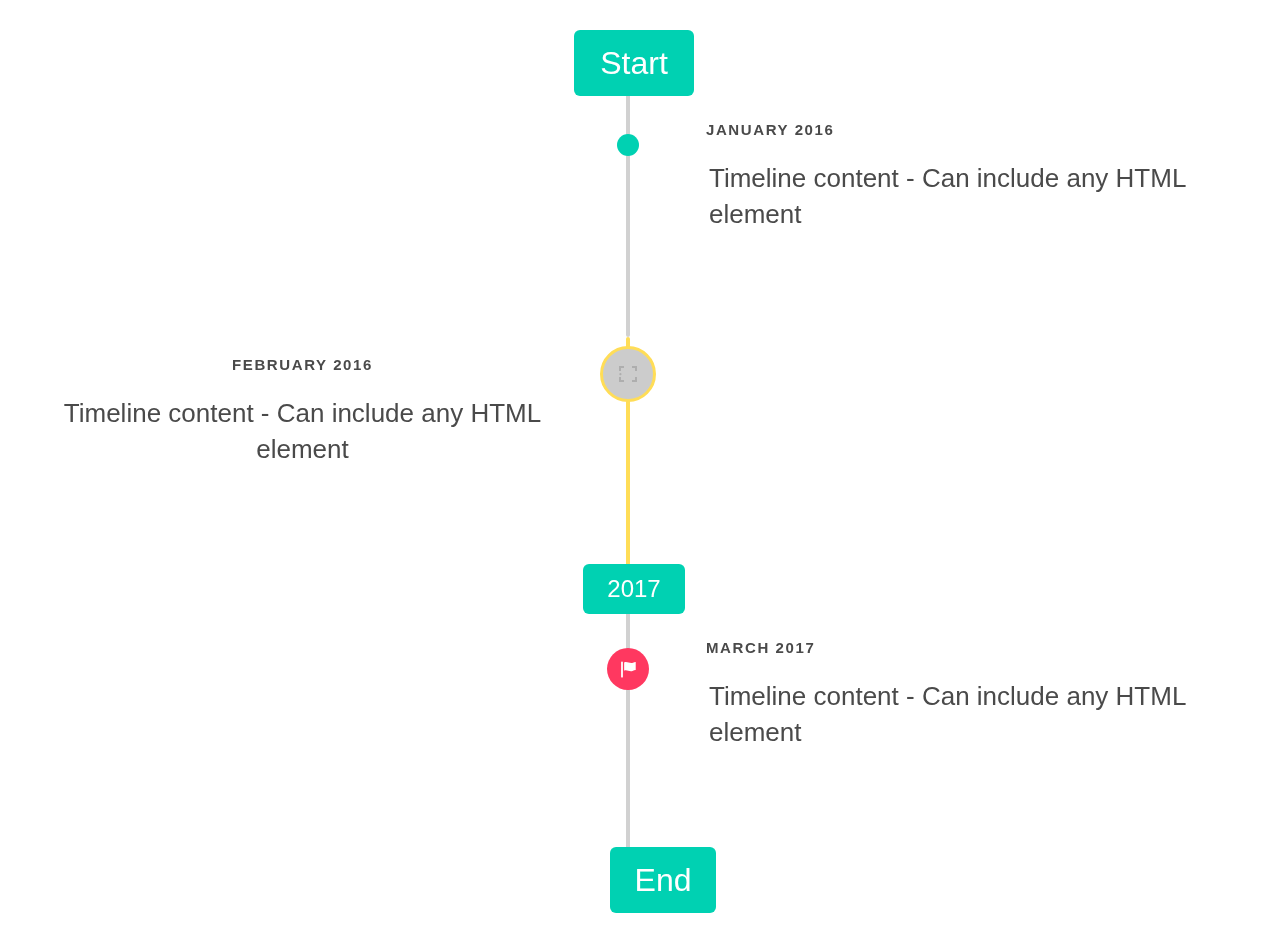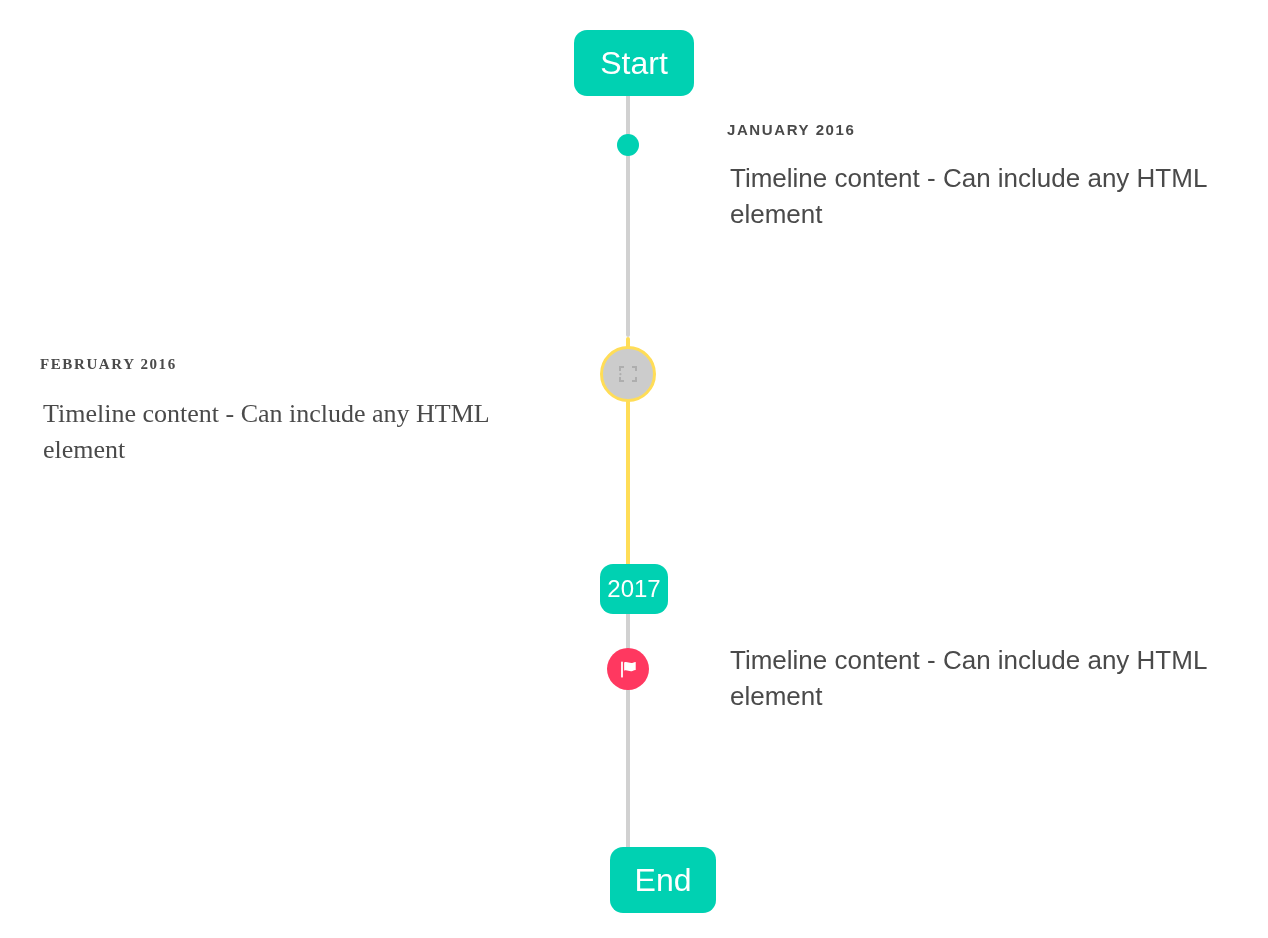--- a/index.html
+++ b/index.html
@@ -32,36 +32,36 @@
   .rail-yellow      { top: 337px; height: 229px; background: #ffdd57; }
   .rail-grey-bottom { top: 612px; height: 240px; background: #d1d1d1; }
 
   
   .badge {
     position: absolute;
     left: 50%;
     transform: translateX(-50%);
     background: #00d1b2;
     color: #ffffff;
-    border-radius: 13px;
+    border-radius: 6px;
     display: flex;
     align-items: center;
     justify-content: center;
     line-height: 1;
     white-space: nowrap;
   }
   .badge-start {
     top: 30px;
     width: 120px;
     height: 66px;
     font-size: 32px;
   }
   .badge-mid {
     top: 564px;
-    width: 68px;
+    width: 102px;
     height: 50px;
     font-size: 24px;
   }
   .badge-end {
     top: 847px;
     width: 106px;
     height: 66px;
     font-size: 32px;
     margin-left: 29px;
   }
@@ -79,29 +79,28 @@
   .item-inner {
     position: relative;
     width: 100%;
   }
 
   .content {
     position: absolute;
     top: 0;
   }
   .content-right {
-    left: 727px;
+    left: 706px;
     width: 530px;
     text-align: left;
   }
   .content-left {
     left: 40px;
     width: 525px;
-    text-align: left;
-    font-family: Liberation Serif, serif;
+    text-align: center;
   }
 
   .heading {
     font-size: 15px;
     font-weight: bold;
     letter-spacing: 1.6px;
     color: #4a4a4a;
     margin: 0 0 24px 0;
     line-height: 1;
     text-transform: uppercase;
@@ -198,20 +197,21 @@
 
   <div class="item item-mar">
     <div class="item-inner">
       <div class="marker marker-flag">
         <svg class="flag-icon" viewBox="0 0 20 20" aria-hidden="true">
           <rect x="2.2" y="1.6" width="1.9" height="16.8" rx="0.9" fill="#ffffff"></rect>
           <path d="M5.4 2.6 C8.5 1.1 11.6 4.3 14.7 2.9 C15.9 2.4 16.9 2.1 17.6 2.2 L17.6 10.6 C16.5 10.6 15.4 11.0 14.2 11.5 C11.2 12.8 8.3 9.8 5.4 11.2 Z" fill="#ffffff"></path>
         </svg>
       </div>
       <div class="content content-right">
+        <p class="heading">MARCH 2017</p>
         <p class="body-text">Timeline content - Can include any HTML element</p>
       </div>
     </div>
   </div>
 
   <div class="badge badge-end">End</div>
 
 </div>
 
 </body></html>

